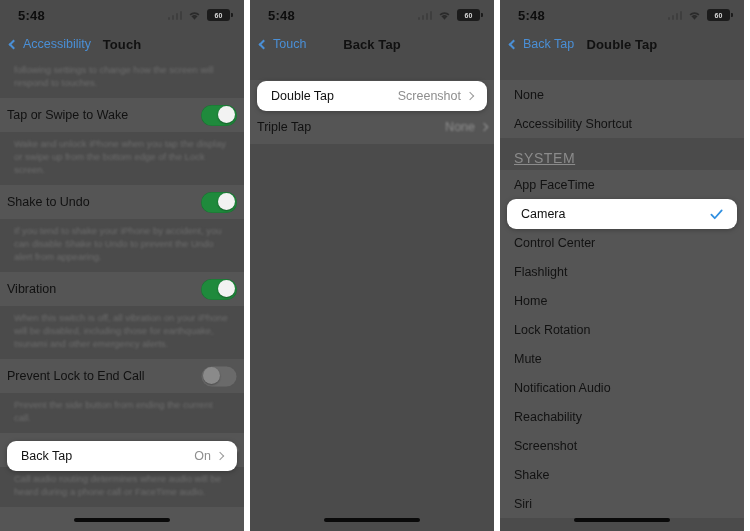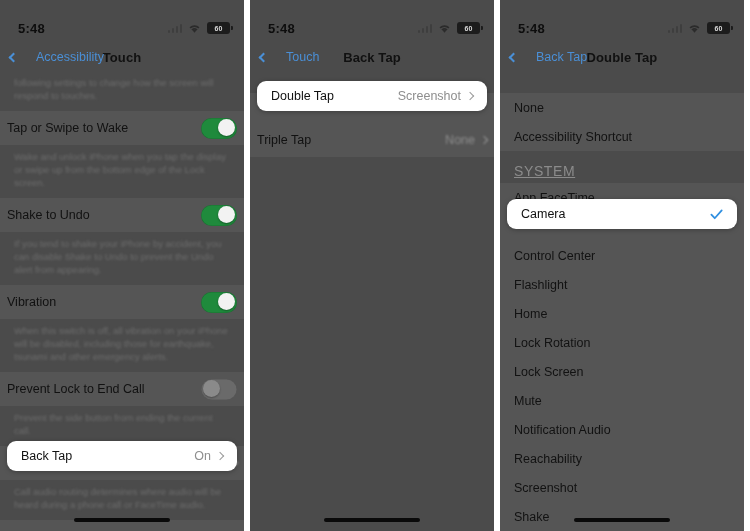--- a/index.html
+++ b/index.html
@@ -33,21 +33,20 @@
   }
 
   
   .statusbar {
     position: relative;
     height: 30px;
     display: flex;
     align-items: center;
     justify-content: space-between;
     padding: 0 14px 0 18px;
-    margin-top: 13px;
   }
   .status-time {
     font-size: 13px;
     font-weight: bold;
     color: #0d0d0d;
     letter-spacing: 0.2px;
   }
   .status-right {
     display: flex;
     align-items: center;
@@ -99,21 +98,21 @@
   .navbar {
     position: relative;
     height: 28px;
     display: flex;
     align-items: center;
     padding: 0 10px;
   }
   .nav-back {
     display: flex;
     align-items: center;
-    gap: 18px;
+    gap: 5px;
     color: #4a8fd6;
     font-size: 12.5px;
     position: absolute;
     left: 10px;
   }
   .nav-back .chev {
     display: inline-block;
     width: 7px; height: 7px;
     border-left: 2px solid #4a8fd6;
     border-bottom: 2px solid #4a8fd6;
@@ -457,23 +456,20 @@
         <div class="plain-row">
           <span>Flashlight</span>
         </div>
         <div class="plain-row">
           <span>Home</span>
         </div>
         <div class="plain-row">
           <span>Lock Rotation</span>
         </div>
         <div class="plain-row">
-          <span>Lock Screen</span>
-        </div>
-        <div class="plain-row">
           <span>Mute</span>
         </div>
         <div class="plain-row">
           <span>Notification Audio</span>
         </div>
         <div class="plain-row">
           <span>Reachability</span>
         </div>
         <div class="plain-row">
           <span>Screenshot</span>

